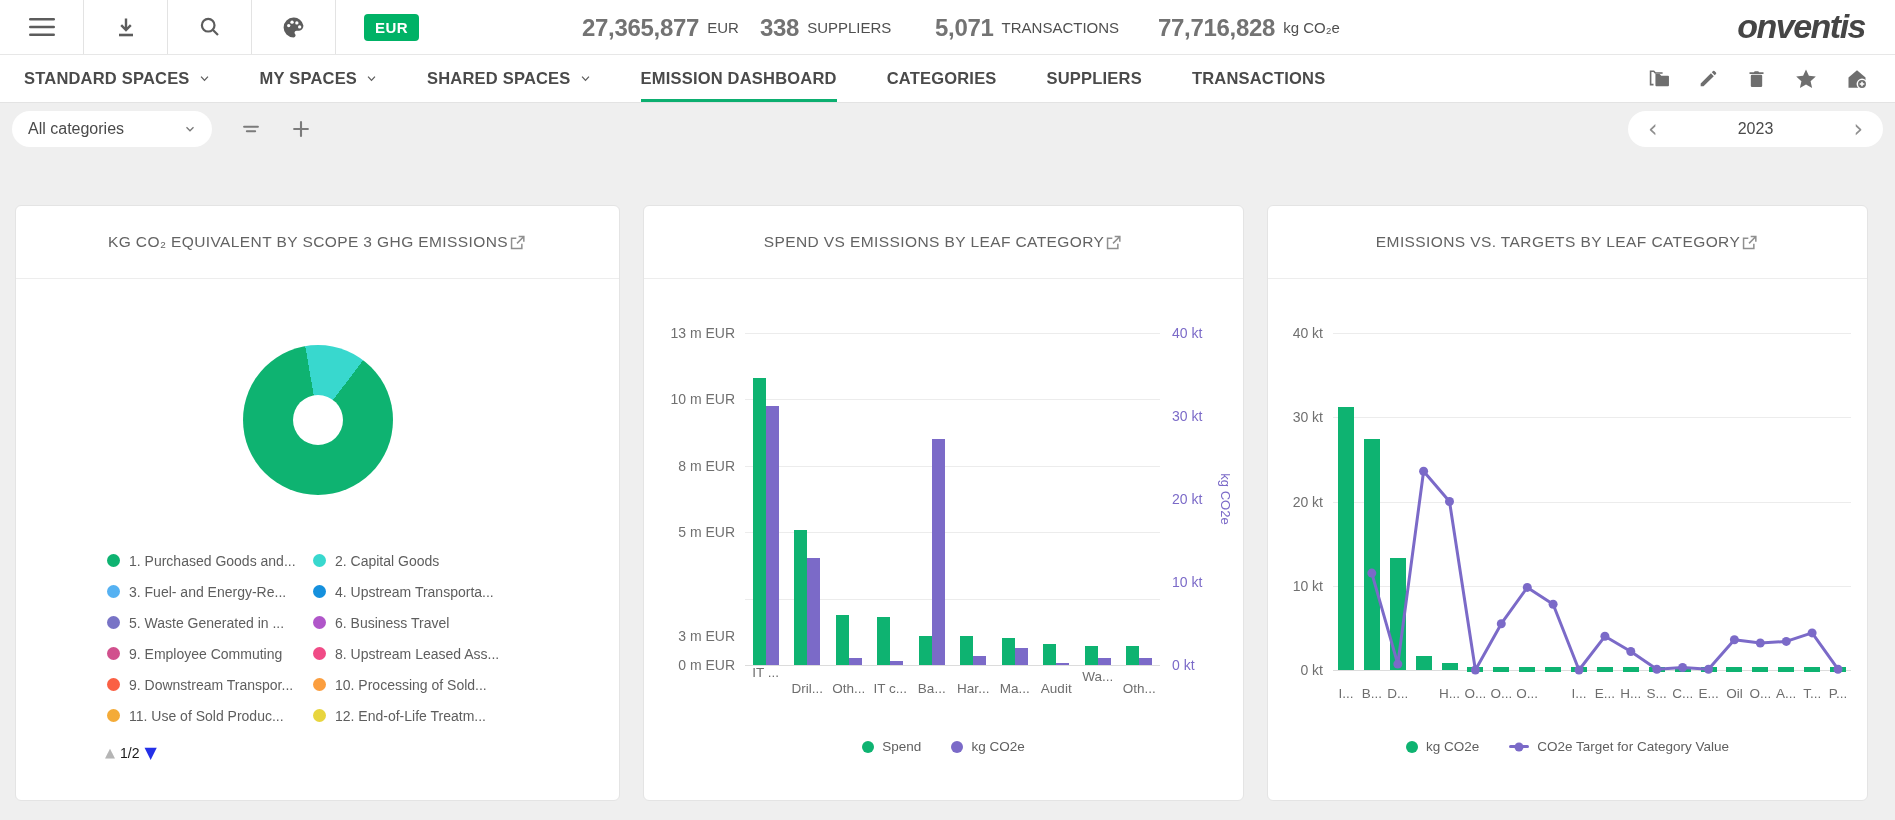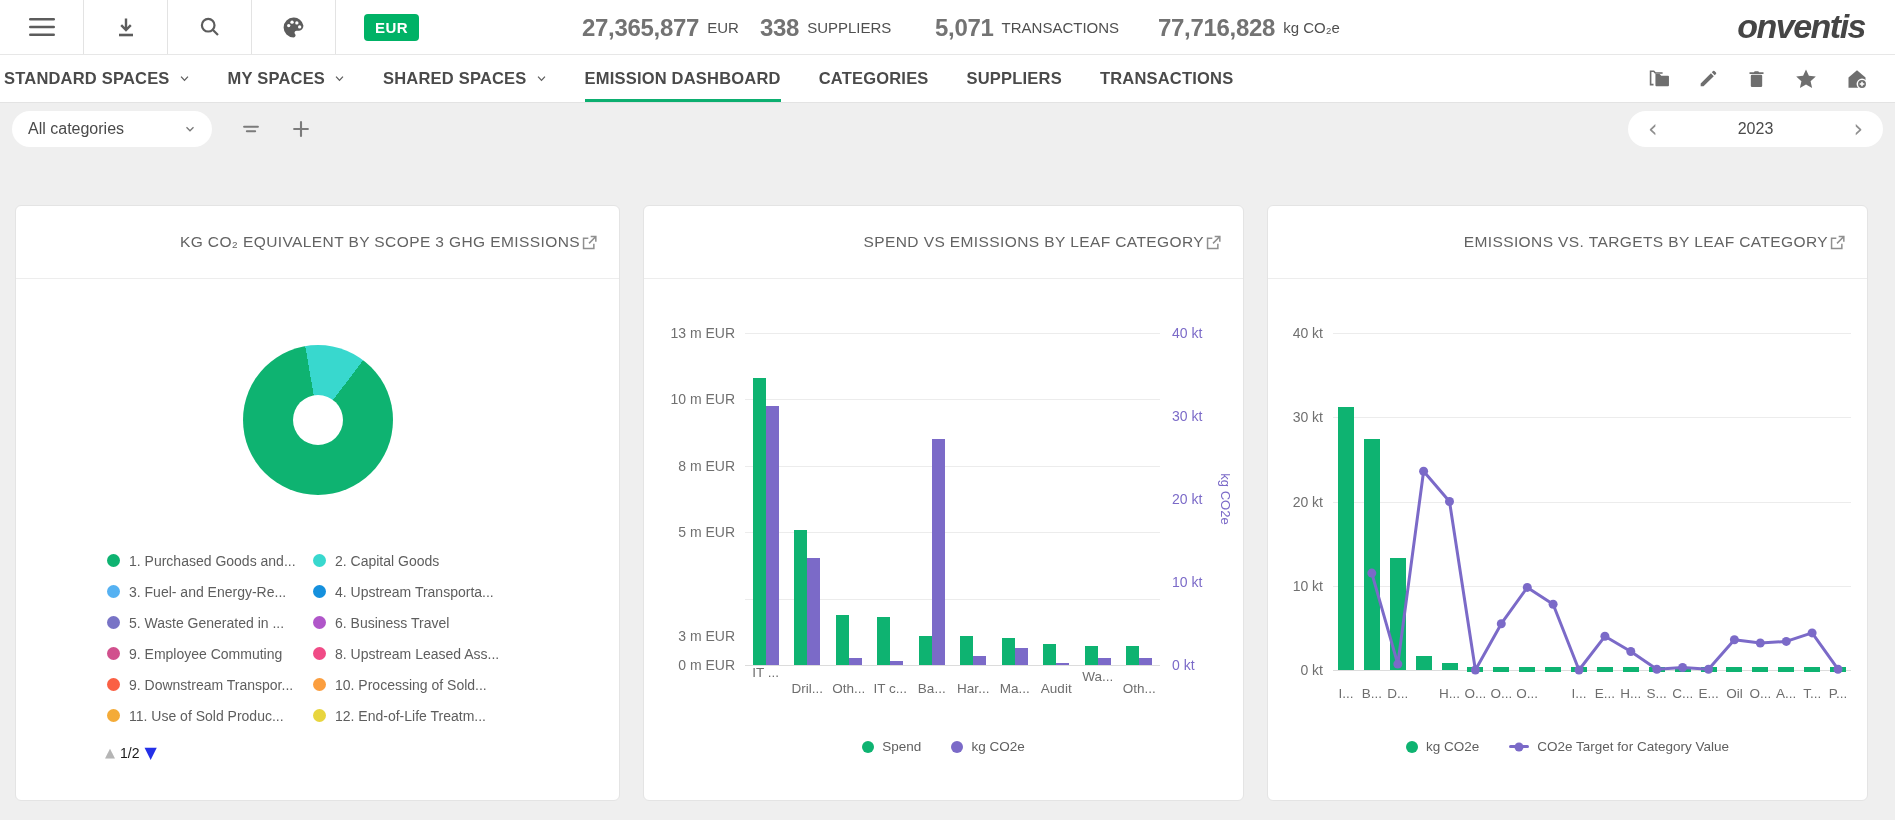--- a/index.html
+++ b/index.html
@@ -15,21 +15,21 @@
     padding:5px 11px;border-radius:4px;letter-spacing:.5px;cursor:pointer}
   .stats{position:absolute;left:582px;top:0;height:55px;width:760px}
   .stat{position:absolute;top:0;height:55px;display:flex;align-items:center;gap:8px;white-space:nowrap}
   .stat-value{font-size:24px;font-weight:bold;color:#737373;letter-spacing:-.3px}
   .stat-label{font-size:15px;color:#4f4f4f}
   .logo{position:absolute;right:30px;top:7px;font-size:34px;font-style:italic;font-weight:bold;
     color:#454545;letter-spacing:-1.5px}
 
   
   .navbar{position:relative;height:48px;background:#fff;border-bottom:1px solid #e3e3e3;display:flex}
-  .nav-items{display:flex;margin-left:4px;gap:38px}
+  .nav-items{display:flex;margin-left:24px;gap:50px}
   .nav-item{position:relative;display:flex;align-items:center;gap:9px;font-size:16.5px;
     font-weight:bold;color:#4a4a4a;letter-spacing:.2px;cursor:pointer;white-space:nowrap}
   .nav-item.active::after{content:"";position:absolute;left:0;right:0;bottom:0;height:3px;background:#0caf70}
   .nav-actions{margin-left:auto;margin-right:26px;display:flex;align-items:center;gap:27px}
   .nav-actions .ic{cursor:pointer;display:flex}
 
   
   .filterbar{position:relative;height:52px;display:flex;align-items:center}
   .pill{background:#fff;border-radius:18px;height:36px;display:flex;align-items:center}
   .cat-pill{margin-left:12px;width:200px;padding:0 16px;justify-content:space-between;cursor:pointer}
@@ -37,21 +37,21 @@
   .fbtn{margin-left:28px;display:flex;cursor:pointer}
   .year-pill{position:absolute;right:12px;width:255px;padding:0 20px;justify-content:space-between}
   .year-nav{font-size:24px;color:#8f8f8f;line-height:30px;cursor:pointer;font-family:"DejaVu Sans",sans-serif}
   .year{font-size:16px;color:#4a4a4a}
 
   
   .main{display:flex;gap:23px;padding:50px 0 0 15px}
   .card{background:#fff;border:1px solid #e4e4e4;border-radius:6px;height:596px;position:relative}
   .card1{width:605px}.card2{width:601px}.card3{width:601px}
   .card-header{height:73px;border-bottom:1px solid #ededed;display:flex;align-items:center;
-    justify-content:flex-end;padding:0 20px}
+    justify-content:center;padding:0 20px}
   .card-title{font-size:15.5px;color:#636363;letter-spacing:.4px}
   .expand-btn{cursor:pointer;display:flex}
 
   
   .donut{width:150px;height:150px;border-radius:50%;margin:66px auto 0;position:relative}
   .donut::after{content:"";position:absolute;inset:50px;background:#fff;border-radius:50%}
   .donut-legend{margin:50px 0 0 91px;height:193px;overflow:hidden;display:grid;
     grid-template-columns:206px 1fr;grid-auto-rows:31px;align-content:start}
   .dl-item{display:flex;align-items:center;gap:9px;font-size:14px;color:#5e5e5e;cursor:pointer}
   .dl-dot{width:13px;height:13px;border-radius:50%;flex:none}

